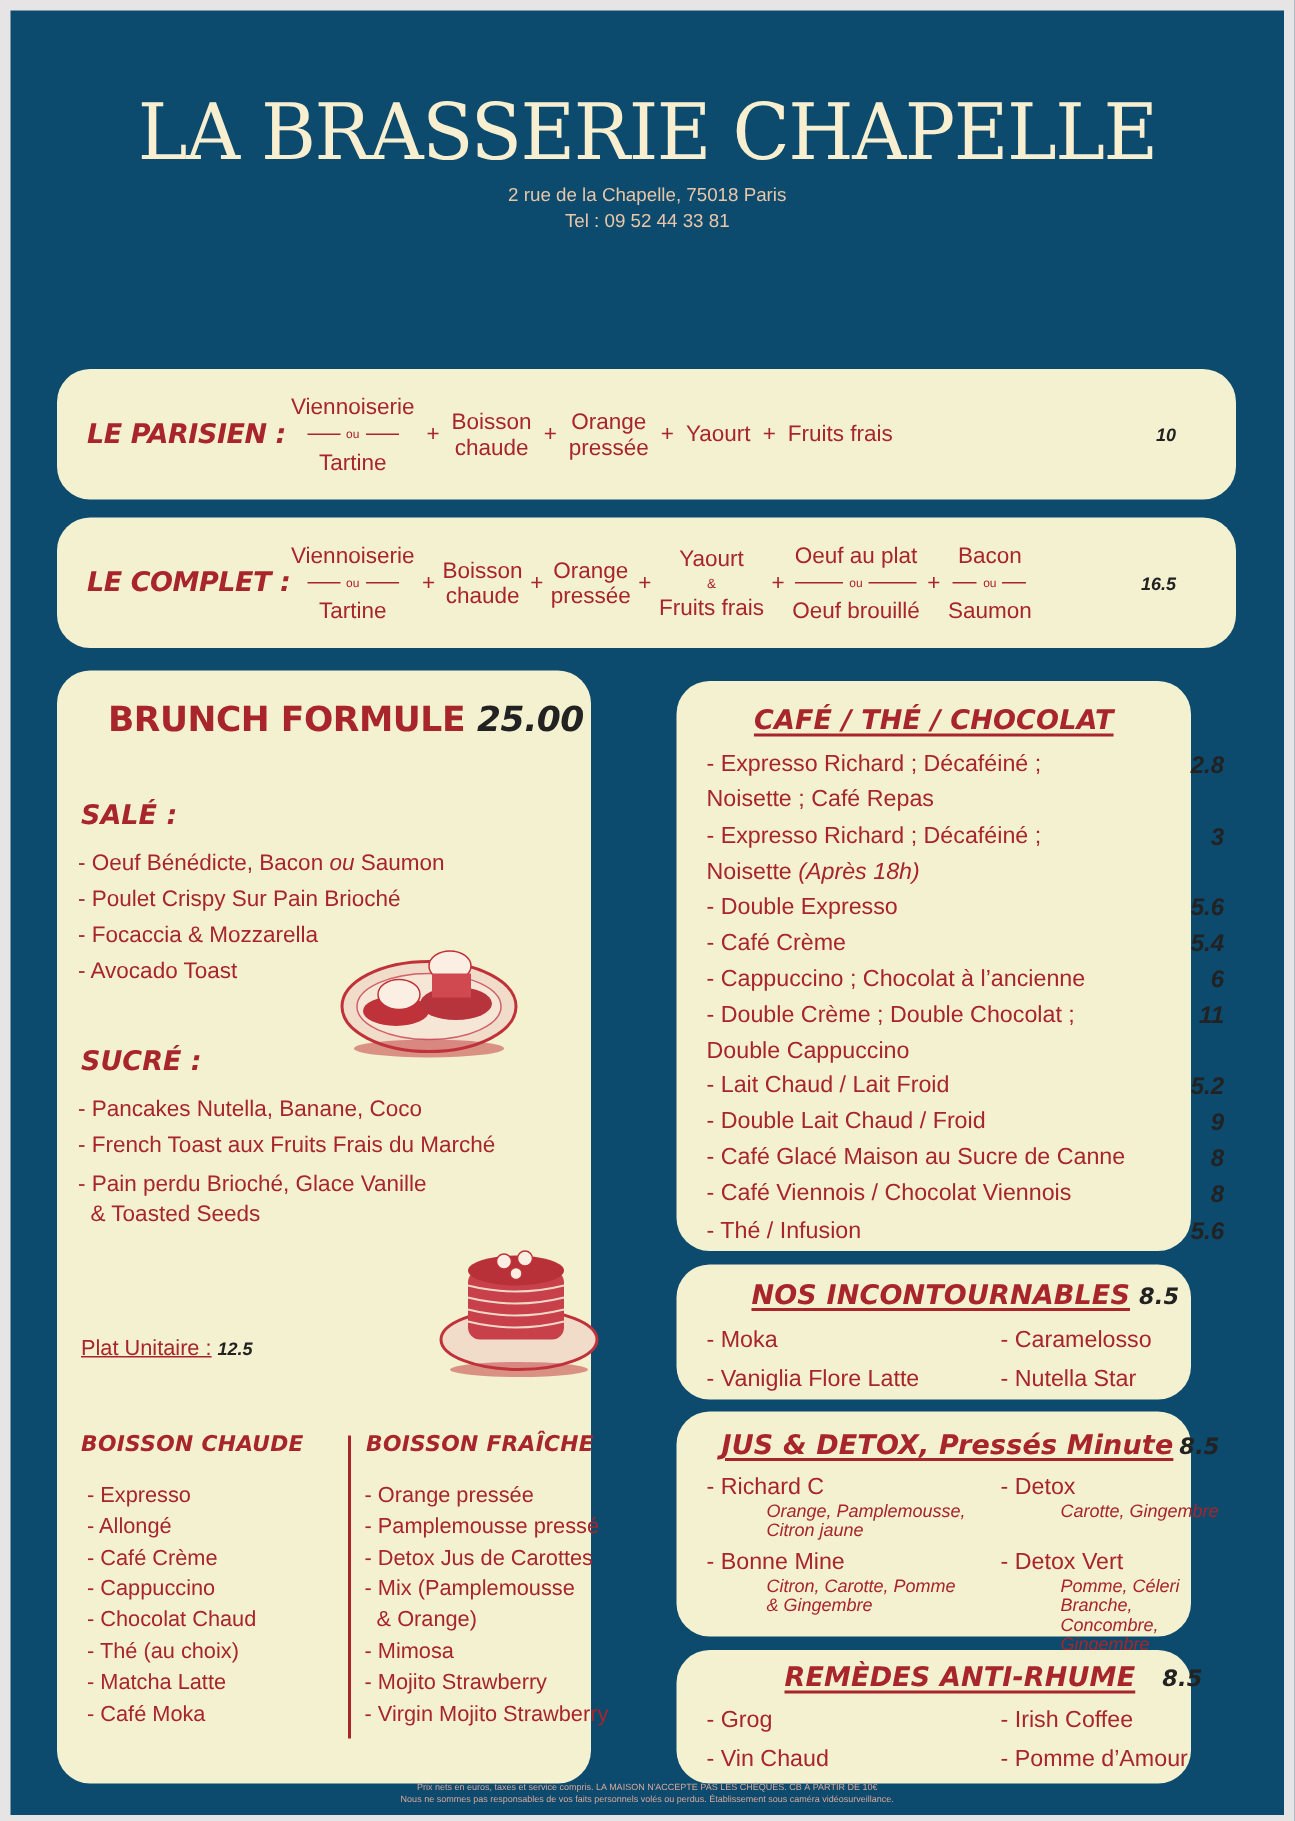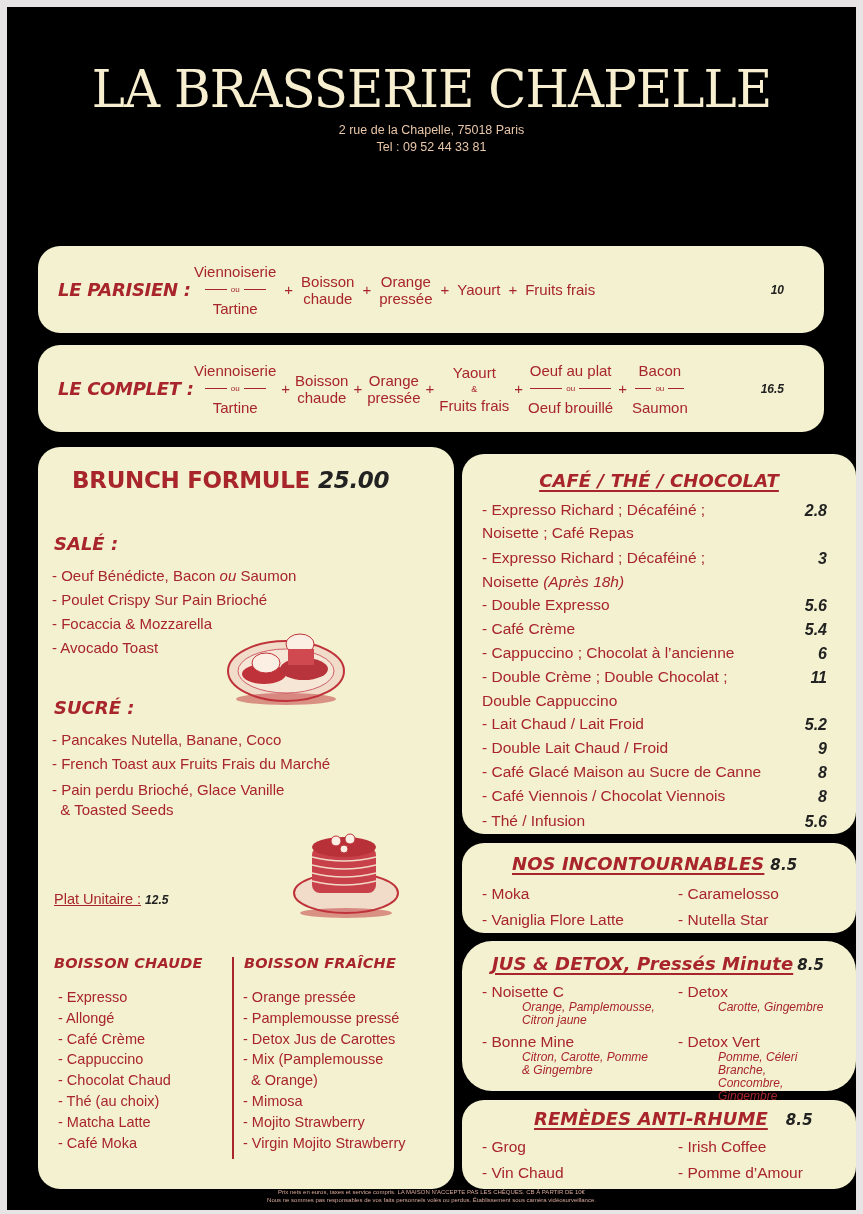--- a/index.html
+++ b/index.html
@@ -1,20 +1,20 @@
 <!DOCTYPE html>
 <html><head>
 <meta charset="utf-8">
 <style>
   * { box-sizing: border-box; margin: 0; padding: 0; }
   html, body { width: 863px; height: 1214px; background: #e6e4e4; overflow: hidden; }
   body { font-family: "DejaVu Sans", sans-serif; position: relative; }
   .poster {
     position: absolute; left: 7px; top: 7px; width: 849px; height: 1203px;
-    background: #000000;
+    background: #0c4a6e;
   }
   .title {
     position: absolute; left: 0; top: 52px; width: 849px; text-align: center;
     font-family: "DejaVu Serif", serif; font-size: 52px; color: #f7efcf;
     letter-spacing: -1px; font-weight: normal; transform: scaleX(0.96); transform-origin: center;
   }
   .addr {
     position: absolute; left: 0; top: 115px; width: 849px; text-align: center;
     font-family: "Liberation Sans", sans-serif; font-size: 12.5px; color: #e8c6a8; line-height: 17px;
   }
@@ -33,57 +33,57 @@
   }
   .f-item { font-family: "Liberation Sans", sans-serif; font-size: 15px; text-align: center; line-height: 17px; }
   .f-or { display: flex; flex-direction: column; align-items: center; }
   .f-or .sep { display: flex; align-items: center; gap: 4px; font-size: 8px; height: 20px; }
   .f-or .sep i { display: block; height: 1.5px; background: #a8252c; width: 22px; }
   .f-plus { font-family: "Liberation Sans", sans-serif; font-size: 15px; margin: 0 8px; }
   .f-price { margin-left: auto; padding-right: 40px; font-size: 12px; font-weight: bold; font-style: italic; color: #222; font-family: "Liberation Sans", sans-serif; }
   .stack2 { display: flex; flex-direction: column; align-items: center; }
   .amp { font-size: 9px; height: 16px; line-height: 16px; }
 
-  .brunch { left: 31px; top: 440px; width: 416px; height: 742px; }
+  .brunch { left: 31px; top: 440px; width: 356px; height: 742px; }
   .brunch h2 {
     position: absolute; left: 34px; top: 20px; font-size: 23px; font-weight: bold;
     font-family: "DejaVu Sans", sans-serif; letter-spacing: -0.3px; white-space: nowrap;
   }
   .brunch h2 .price { color: #222; font-style: italic; margin-left: 8px; }
   .sub-h { position: absolute; left: 16px; font-size: 18px; font-weight: bold; font-style: italic; }
   .list { position: absolute; left: 14px; font-family: "Liberation Sans", sans-serif; font-size: 15px; line-height: 24px; }
   .list .it { white-space: nowrap; }
   .list .it em { font-style: italic; font-weight: normal; }
   .plat { position: absolute; left: 16px; top: 444px; font-family: "Liberation Sans", sans-serif; font-size: 14.5px; }
   .plat .lbl { text-decoration: underline; }
   .plat .p { color: #222; font-style: italic; font-weight: bold; font-size: 12px; margin-left: 4px; }
   .illus { position: absolute; }
   .bcol-h { position: absolute; top: 508px; font-size: 14.5px; font-weight: bold; font-style: italic; letter-spacing: 0.2px; white-space: nowrap; }
   .vline { position: absolute; left: 194px; top: 510px; width: 2px; height: 202px; background: #a8252c; }
   .blist { position: absolute; top: 540px; font-family: "Liberation Sans", sans-serif; font-size: 14.5px; line-height: 20.8px; white-space: nowrap; }
 
-  .rcard { left: 455px; width: 394px; }
+  .rcard { left: 444px; width: 343px; }
   .rcard h3 {
     font-size: 18px; font-weight: bold; font-style: italic; text-align: center; white-space: nowrap;
     letter-spacing: 0.1px;
   }
   .rcard h3 u { text-decoration: underline; text-decoration-thickness: 1.5px; text-underline-offset: 3px; }
   .rcard h3 .p { color: #222; text-decoration: none; font-size: 15px; margin-left: 6px; }
   .cafe { top: 447px; height: 380px; }
   .cafe h3 { position: absolute; top: 16px; left: 0; width: 100%; }
   .clist { position: absolute; left: 20px; top: 44px; width: 345px; font-family: "Liberation Sans", sans-serif; font-size: 15.5px; }
   .crow { display: flex; justify-content: space-between; line-height: 23.2px; }
   .crow .nm { white-space: pre-line; }
   .crow .pr { color: #222; font-style: italic; font-weight: bold; font-size: 16px; flex-shrink: 0; padding-top: 1px; }
   .crow .nm em { font-style: italic; }
 
   .two-col { position: absolute; left: 20px; display: grid; grid-template-columns: 196px 150px; font-family: "Liberation Sans", sans-serif; font-size: 15.5px; }
   .inc { top: 836px; height: 90px; }
   .inc h3 { position: absolute; top: 10px; left: 50px; }
-  .jus { top: 934px; height: 150px; border-radius: 30px; }
+  .jus { top: 934px; height: 150px; }
   .jus h3 { position: absolute; top: 12px; left: 30px; }
   .rem { top: 1093px; height: 89px; }
   .rem h3 { position: absolute; top: 8px; left: 72px; }
   .rem h3 .p { margin-left: 18px; }
   .jcell .n { font-size: 15.5px; line-height: 18px; }
   .jcell .d { font-size: 12px; font-style: italic; line-height: 13px; padding-left: 8px; white-space: pre-line; margin-left: 32px; }
 
   .footer {
     position: absolute; left: 0; top: 1181px; width: 849px; text-align: center;
     font-family: "Liberation Sans", sans-serif; font-size: 6px; line-height: 8px; color: #d9a89a;
@@ -307,21 +307,21 @@
       <div>- Caramelosso</div>
       <div>- Vaniglia Flore Latte</div>
       <div>- Nutella Star</div>
     </div>
   </div>
 
   <div class="card rcard jus">
     <h3><u>JUS &amp; DETOX, Pressés Minute</u><span class="p" style="margin-left:4px;">8.5</span></h3>
     <div class="two-col" style="top:42px;row-gap:6px;">
       <div class="jcell">
-          <div class="n">- Noisette C</div>
+          <div class="n">- Richard C</div>
           <div class="d">Orange, Pamplemousse,
 Citron jaune</div>
         </div>
       <div class="jcell">
           <div class="n">- Detox</div>
           <div class="d">Carotte, Gingembre</div>
         </div>
       <div class="jcell">
           <div class="n">- Bonne Mine</div>
           <div class="d">Citron, Carotte, Pomme

